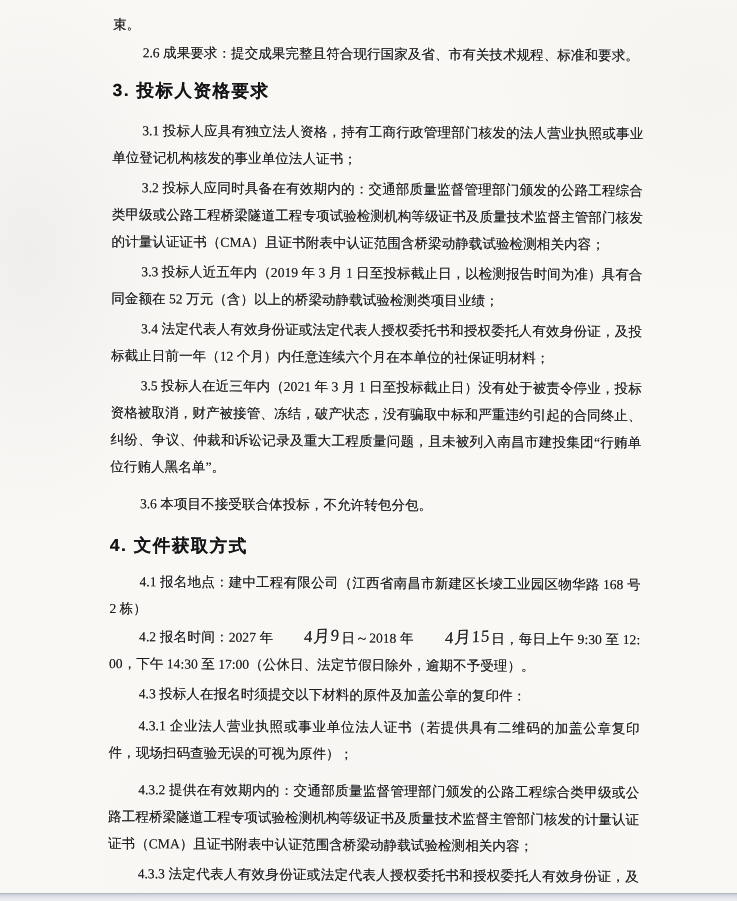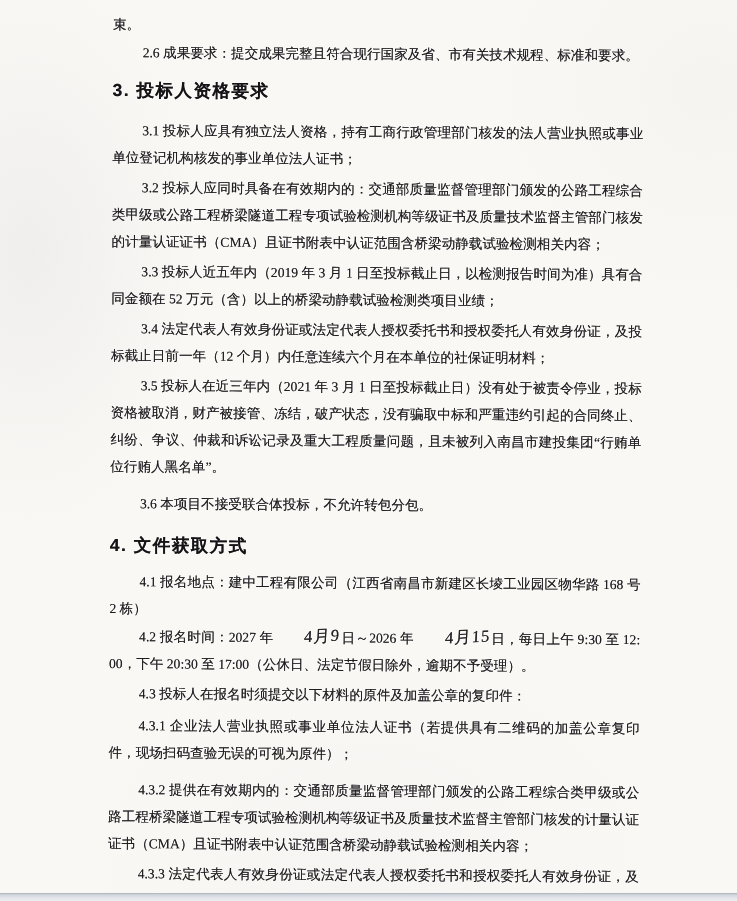--- a/index.html
+++ b/index.html
@@ -79,21 +79,21 @@
     <p class="body-par">3.2 投标人应同时具备在有效期内的：交通部质量监督管理部门颁发的公路工程综合类甲级或公路工程桥梁隧道工程专项试验检测机构等级证书及质量技术监督主管部门核发的计量认证证书（CMA）且证书附表中认证范围含桥梁动静载试验检测相关内容；</p>
     <p class="body-par">3.3 投标人近五年内（2019 年 3 月 1 日至投标截止日，以检测报告时间为准）具有合同金额在 52 万元（含）以上的桥梁动静载试验检测类项目业绩；</p>
     <p class="body-par">3.4 法定代表人有效身份证或法定代表人授权委托书和授权委托人有效身份证，及投标截止日前一年（12 个月）内任意连续六个月在本单位的社保证明材料；</p>
     <p class="body-par">3.5 投标人在近三年内（2021 年 3 月 1 日至投标截止日）没有处于被责令停业，投标资格被取消，财产被接管、冻结，破产状态，没有骗取中标和严重违约引起的合同终止、纠纷、争议、仲裁和诉讼记录及重大工程质量问题，且未被列入南昌市建投集团“行贿单位行贿人黑名单”。</p>
     <p class="body-par space-above">3.6 本项目不接受联合体投标，不允许转包分包。</p>
 
     <h2 class="sec-heading h4-heading">4. 文件获取方式</h2>
 
     <p class="body-par tight">4.1 报名地点：建中工程有限公司（江西省南昌市新建区长堎工业园区物华路 168 号 2 栋）</p>
 
-    <p class="body-par"><span>4.2 报名时间：2027 年</span><span class="hand">4月9</span><span>日～2026 年</span><span class="hand">4月15</span><span>日，每日上午 9:30 至 12:00，下午 20:30 至 17:00（公休日、法定节假日除外，逾期不予受理）。</span></p>
+    <p class="body-par"><span>4.2 报名时间：2027 年</span><span class="hand">4月9</span><span>日～2018 年</span><span class="hand">4月15</span><span>日，每日上午 9:30 至 12:00，下午 14:30 至 17:00（公休日、法定节假日除外，逾期不予受理）。</span></p>
 
     <p class="body-par" style="margin-bottom:5px;">4.3 投标人在报名时须提交以下材料的原件及加盖公章的复印件：</p>
     <p class="body-par">4.3.1 企业法人营业执照或事业单位法人证书（若提供具有二维码的加盖公章复印件，现场扫码查验无误的可视为原件）；</p>
     <p class="body-par space-above">4.3.2 提供在有效期内的：交通部质量监督管理部门颁发的公路工程综合类甲级或公路工程桥梁隧道工程专项试验检测机构等级证书及质量技术监督主管部门核发的计量认证证书（CMA）且证书附表中认证范围含桥梁动静载试验检测相关内容；</p>
     <p class="body-par">4.3.3 法定代表人有效身份证或法定代表人授权委托书和授权委托人有效身份证，及投</p>
 
   </div>
 
   <div class="scan-bottom-edge"></div>
 </div>

